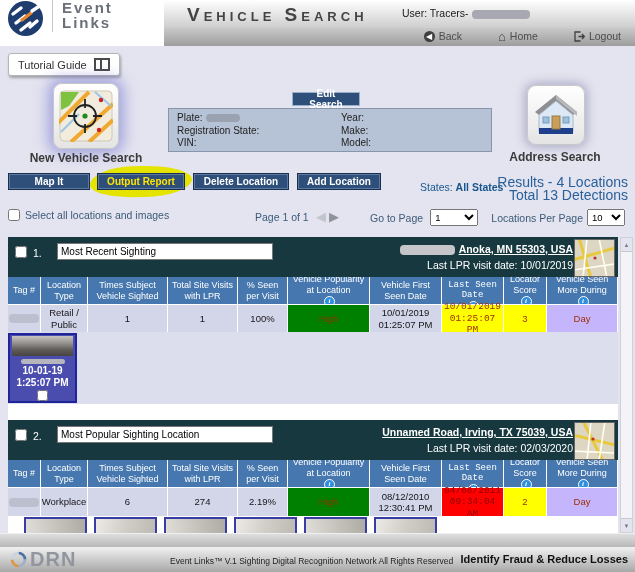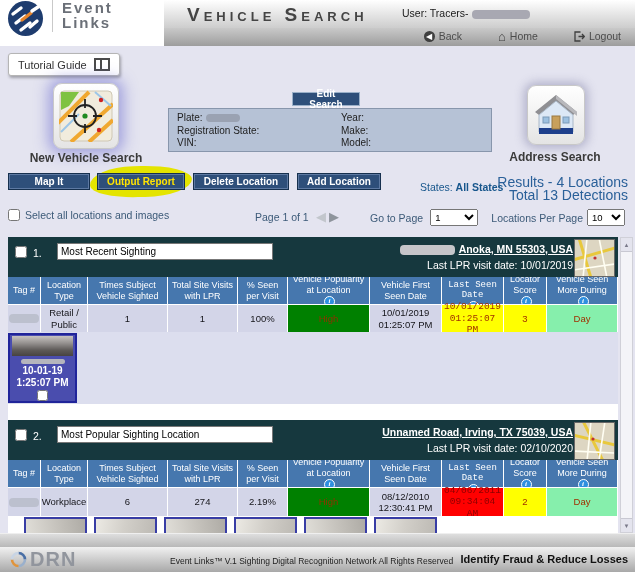--- a/index.html
+++ b/index.html
@@ -86,21 +86,21 @@
   .thead{display:flex;height:27px;background:#4677ae;color:#fff;font-size:9px;}
   .th{display:flex;align-items:center;justify-content:center;text-align:center;line-height:1.2;
       border-right:1px solid #fff;box-sizing:border-box;padding:0 1px;flex-wrap:wrap;align-content:center;}
   .trow{display:flex;height:28px;background:#d3d5e8;font-size:9.5px;color:#15151a;}
   .td{display:flex;align-items:center;justify-content:center;text-align:center;line-height:1.2;
       border-right:1px solid #fff;border-top:1px solid #fff;box-sizing:border-box;padding:0 1px;}
   .c0{width:33px;}.c1{width:47px;}.c2{width:80px;}.c3{width:70px;}.c4{width:50px;}
   .c5{width:82px;}.c6{width:72px;}.c7{width:62px;font-family:Liberation Mono, monospace;}.c8{width:43px;}.c9{width:71px;}
   .bg-green{background:#008000;color:#8f3100;}
   .bg-yellow{background:#ffff00;color:#a03000;}
-  .bg-orange{background:#86efac;color:#a03000;}
+  .bg-orange{background:#c4b5fd;color:#a03000;}
   .bg-red{background:#ff0000;color:#8b0000;}
   .td .blur{width:30px;height:9px;background:#bcc0ce;}
   .info{display:inline-flex;width:9px;height:9px;border-radius:50%;background:#2f8fde;border:1px solid #fff;
         color:#fff;align-items:center;justify-content:center;font:italic bold 7px/9px "Liberation Serif",serif;
         margin-left:2px;cursor:pointer;}
   .info::after{content:"i";}
   
   .imgrow1{position:relative;height:72px;background:#dcdeee;}
   .vthumb{position:absolute;left:0;top:1px;width:69px;height:70px;background:#4a4dae;border:2px solid #20249a;
         box-sizing:border-box;display:flex;flex-direction:column;align-items:center;cursor:pointer;}
@@ -357,21 +357,21 @@
 
     <div class="gap"></div>
 
     <div>
       <div class="band">
         <input class="cb" type="checkbox" style="">
         <span class="num">2.</span>
         <input class="ttl" type="text" value="Most Popular Sighting Location" style="">
         <div class="addr">
           <div class="l1">Unnamed Road, Irving, TX 75039, USA</div>
-          <div>Last LPR visit date: 02/10/2020</div>
+          <div>Last LPR visit date: 02/03/2020</div>
         </div>
         <svg class="mapthumb" viewBox="0 0 39 36" preserveAspectRatio="none">
           <rect width="39" height="36" fill="#ddd6c2"></rect>
           <g stroke="#e8c83c" stroke-width="3" fill="none">
               <path d="M8 -2 L28 38"></path>
               <path d="M-2 12 L40 22"></path>
             </g>
           <g stroke="#fffef2" stroke-width="1.6" fill="none">
               <path d="M30 -2 L24 38"></path>
               <path d="M-2 28 L40 30"></path>

